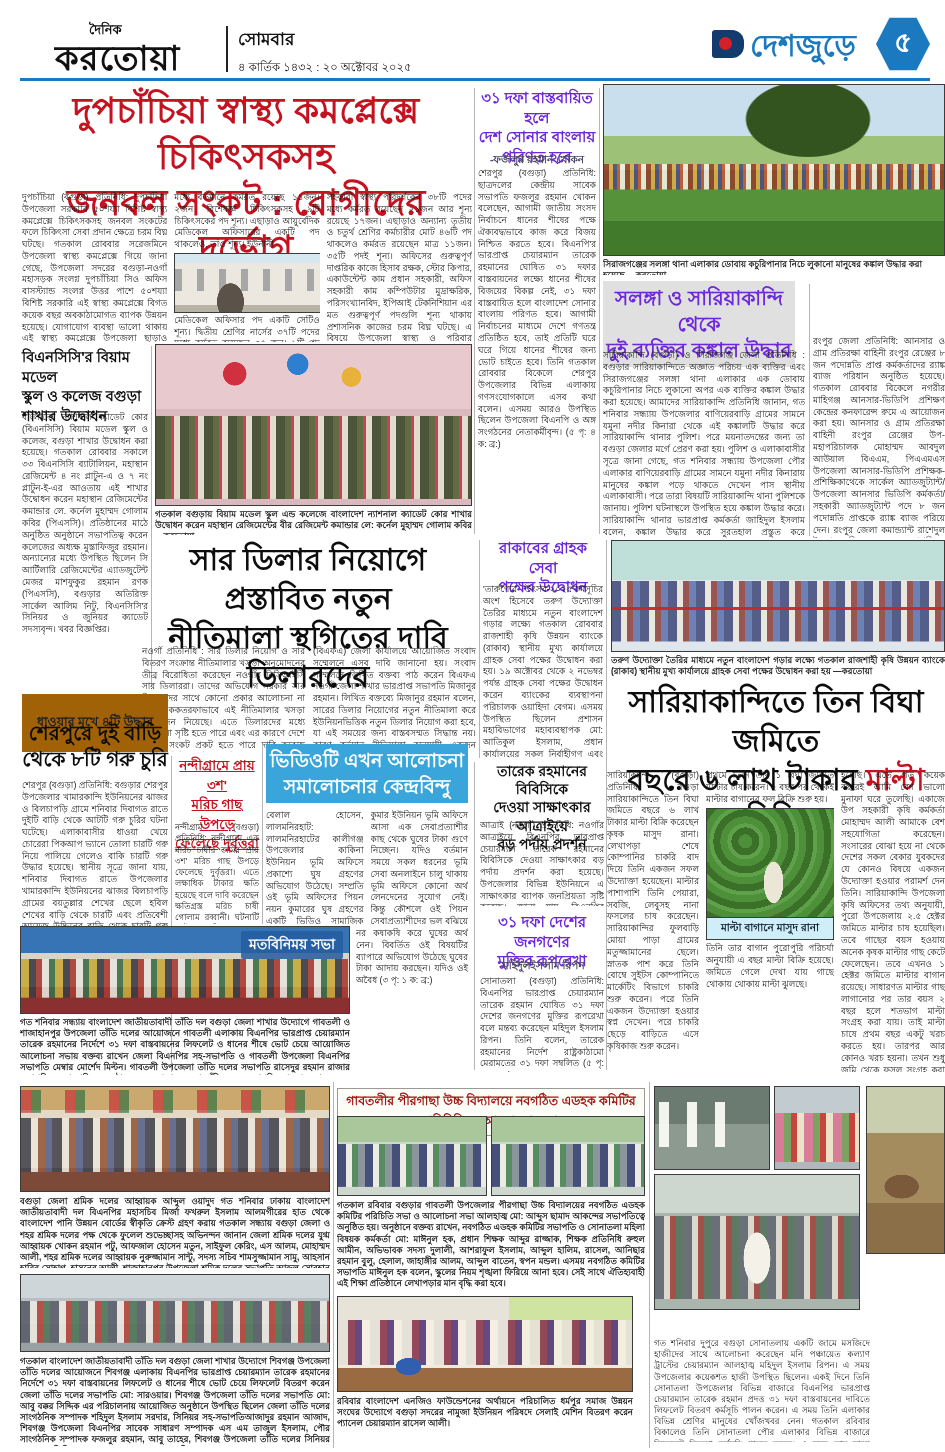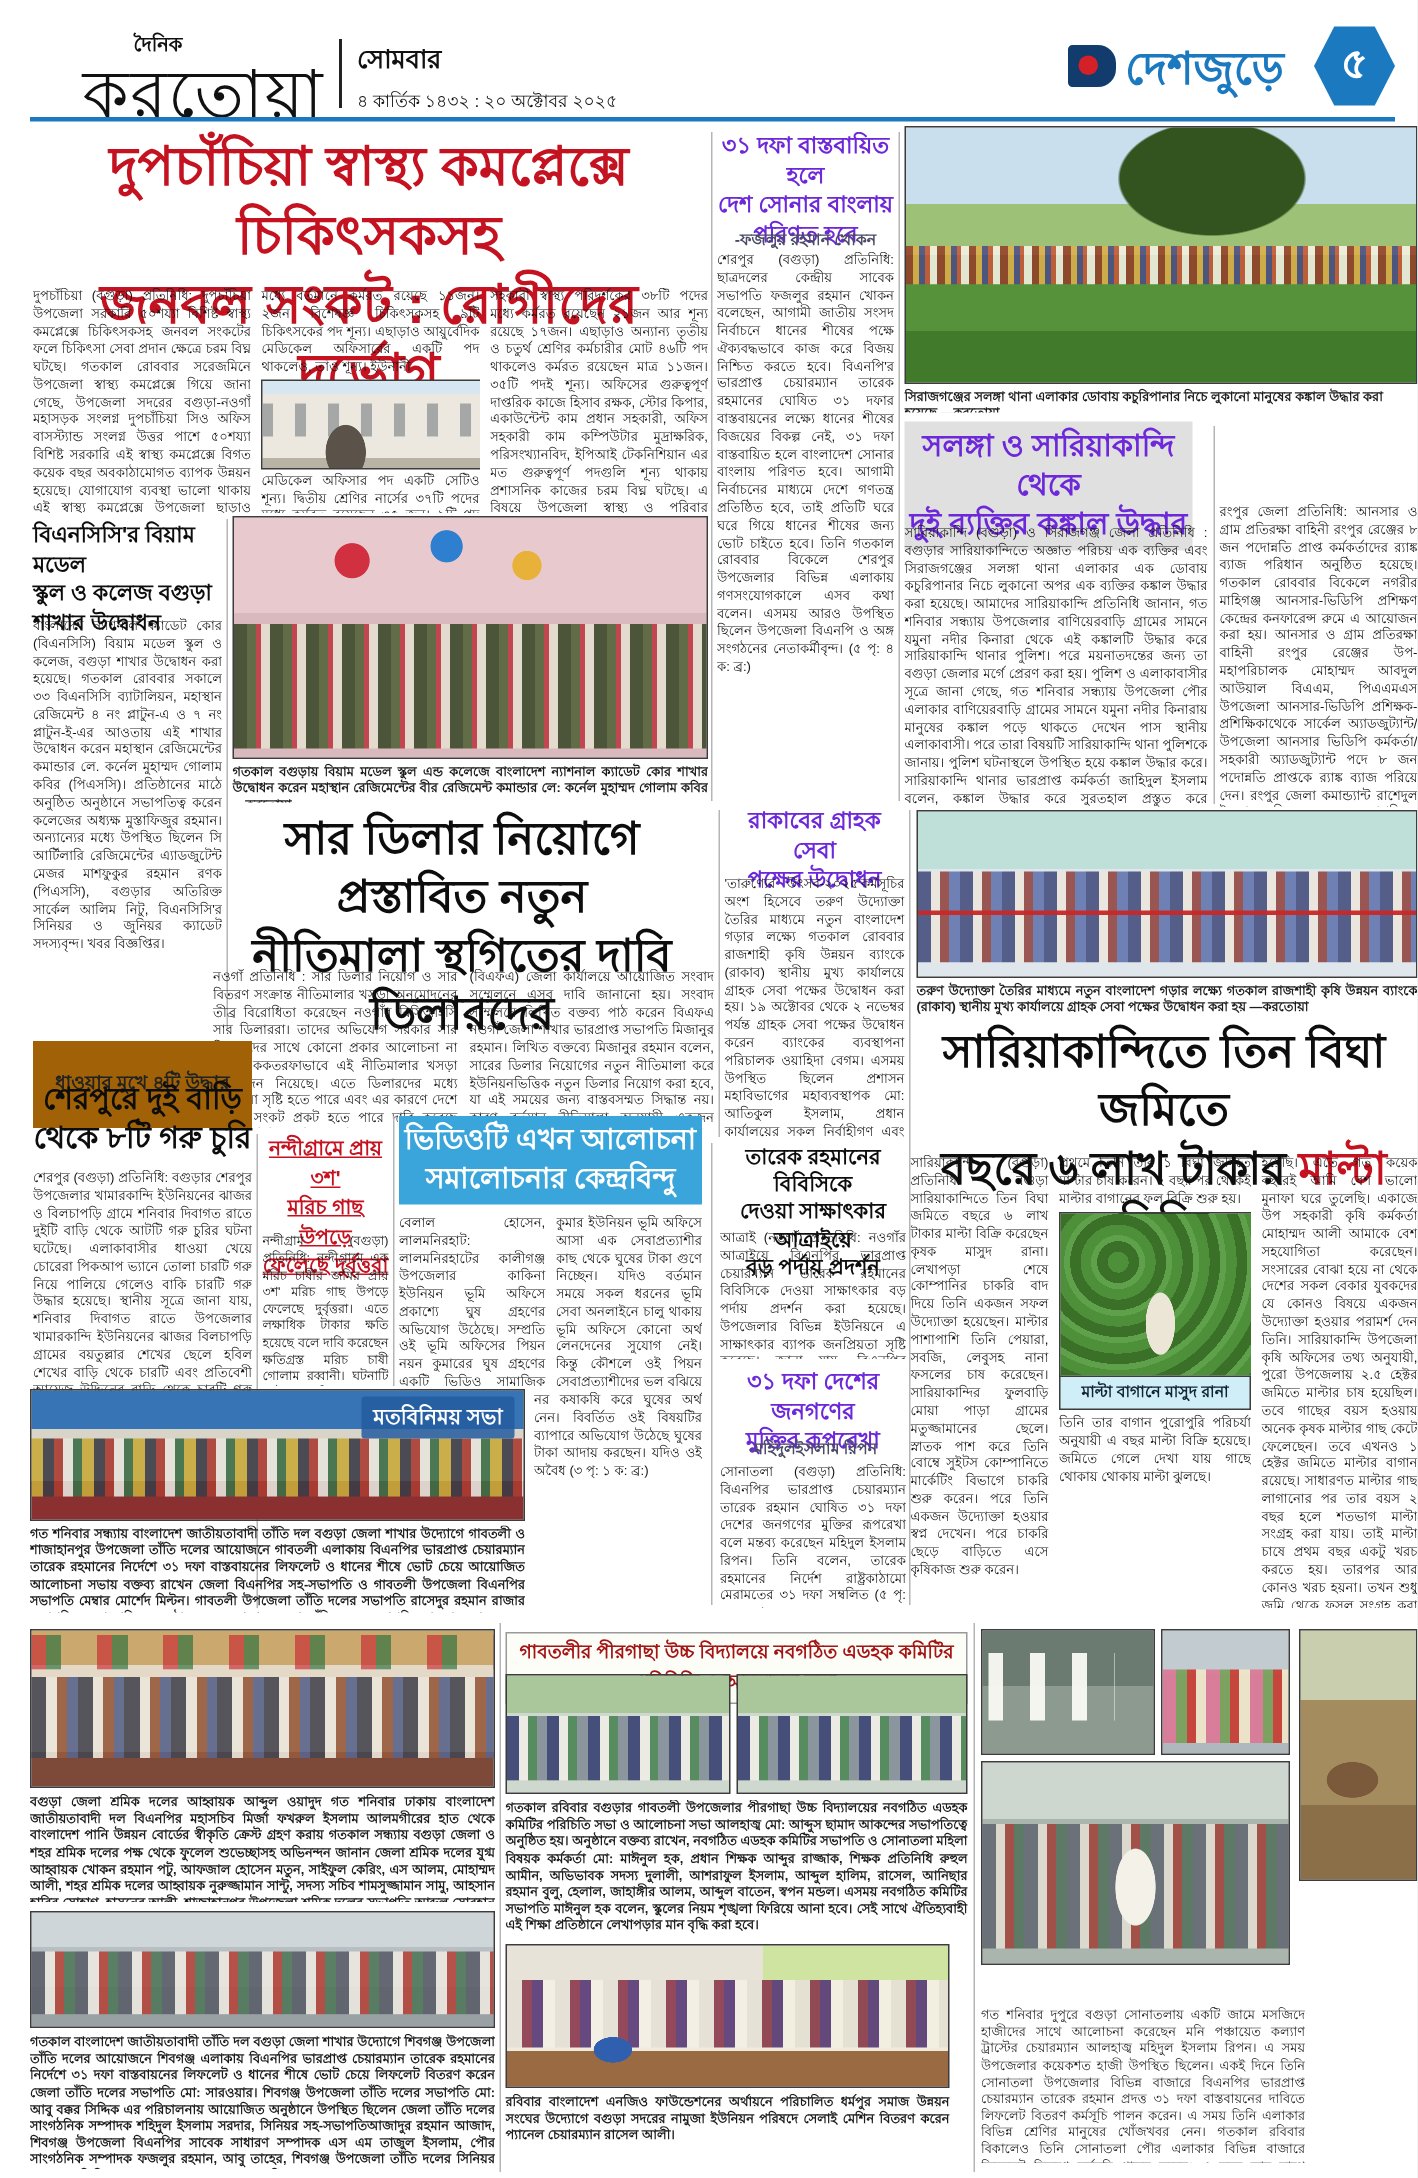--- a/index.html
+++ b/index.html
@@ -103,21 +103,21 @@
   .malta-cap{background:#cfeef8;border:1px solid #3c3c3c;border-top:none;color:#123;font-weight:bold;
        font-size:10.5px;text-align:center;padding:2px 0;}
 </style>
 </head>
 <body>
 
 <div id="page">
 
   <div class="abs" style="left:55px;top:20px;width:165px;height:54px;">
     <div style="font-size:13px;font-weight:bold;margin-left:34px;">দৈনিক</div>
-    <div style="font-size:44px;font-weight:normal;letter-spacing:1px;line-height:1.05;">করতোয়া</div>
+    <div style="font-size:34px;font-weight:bold;letter-spacing:1px;line-height:1.05;">করতোয়া</div>
   </div>
   <div class="abs" style="left:226px;top:26px;width:2px;height:46px;background:#222;"></div>
   <div class="abs" style="left:238px;top:26px;width:230px;">
     <div style="font-size:17px;font-weight:bold;">সোমবার</div>
     <div style="font-size:11.5px;margin-top:5px;">৪ কার্তিক ১৪৩২ : ২০ অক্টোবর ২০২৫</div>
   </div>
   <div class="abs flag-icon" style="left:712px;top:30px;width:32px;height:28px;"></div>
   <div class="abs" style="left:750px;top:22px;font-size:30px;font-weight:bold;color:#1b79c0;">দেশজুড়ে</div>
   <div class="abs hex" style="left:876px;top:16px;width:54px;height:56px;">৫</div>
   <div class="abs rule-h" style="left:20px;top:78px;width:910px;height:3px;"></div>

